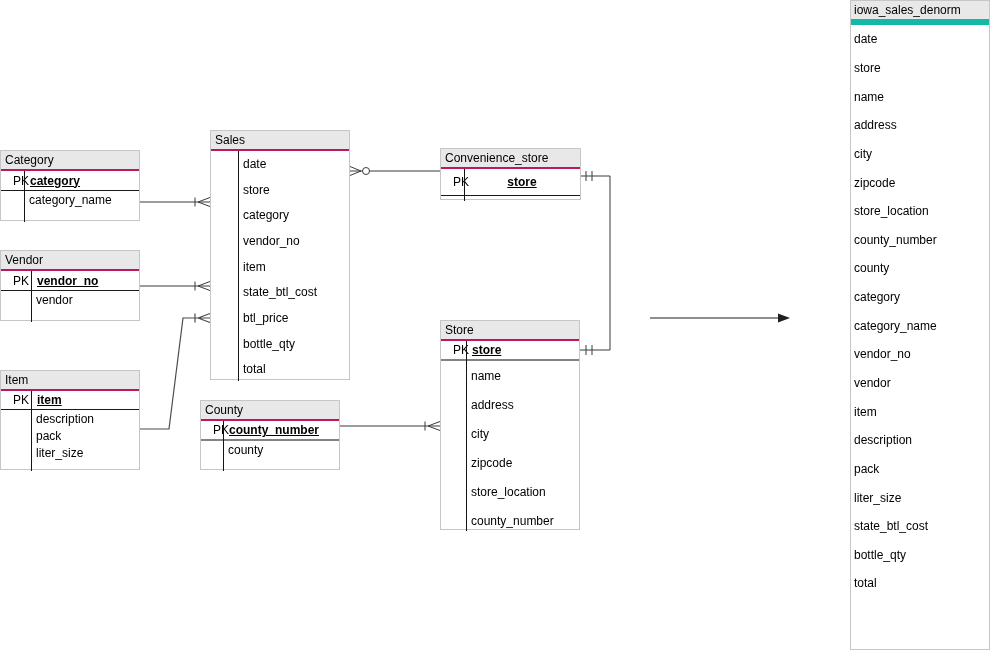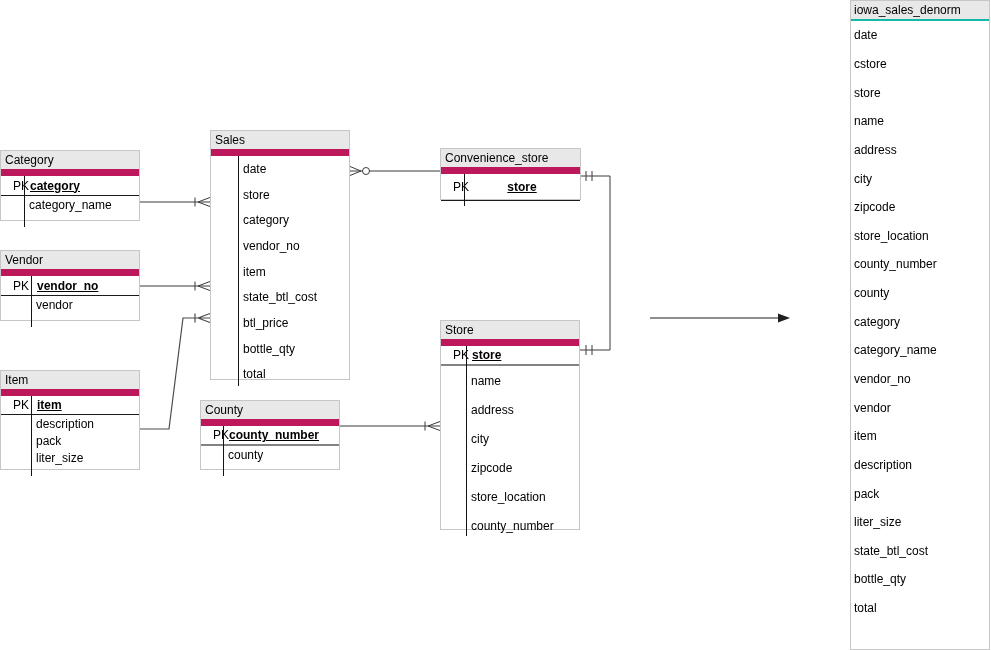--- a/index.html
+++ b/index.html
@@ -7,23 +7,23 @@
     position:relative;width:991px;height:650px;background:#ffffff;overflow:hidden;
     font-family:"Liberation Sans",sans-serif;font-size:12px;color:#000;
   }
   #links{position:absolute;left:0;top:0;z-index:1;}
   .etable{
     position:absolute;z-index:2;background:#fff;border:1px solid #c6c6c6;
     box-sizing:border-box;
   }
   .thdr{
     height:18px;line-height:18px;padding-left:4px;background:#e8e8e8;
-    border-bottom:7px solid #be185d;white-space:nowrap;overflow:hidden;
-  }
-  #t-denorm .thdr{border-bottom:2px solid #14b8a6;padding-left:3px;}
+    border-bottom:2px solid #be185d;white-space:nowrap;overflow:hidden;
+  }
+  #t-denorm .thdr{border-bottom:6px solid #14b8a6;padding-left:3px;}
   .tbody{position:relative;height:calc(100% - 18px);overflow:hidden;}
   .vline{position:absolute;left:var(--sep);top:0;bottom:0;width:1px;background:#141414;}
   .pkrow{display:flex;align-items:center;height:var(--pkh);border-bottom:1px solid #1a1a1a;}
   #t-county .pkrow,#t-store .pkrow{border-bottom:2px solid #828282;}
   .pklabel{width:var(--sep);box-sizing:border-box;padding-left:12px;flex:none;}
   .pkname{padding-left:6px;font-weight:bold;text-decoration:underline;white-space:nowrap;}
   #t-conv .pkname{flex:1;text-align:center;padding-left:0;}
   .frow{
     height:var(--rowh);display:flex;align-items:center;
     padding-left:calc(var(--sep) + 5px);white-space:nowrap;
@@ -177,21 +177,20 @@
           <div class="frow">county_number</div>
         </div>
     </div>
   </div>
 
   <div class="etable" id="t-denorm">
     <div class="thdr">iowa_sales_denorm</div>
     <div class="tbody">
       <div class="frows">
           <div class="frow">date</div>
-          <div class="frow">cstore</div>
           <div class="frow">store</div>
           <div class="frow">name</div>
           <div class="frow">address</div>
           <div class="frow">city</div>
           <div class="frow">zipcode</div>
           <div class="frow">store_location</div>
           <div class="frow">county_number</div>
           <div class="frow">county</div>
           <div class="frow">category</div>
           <div class="frow">category_name</div>

